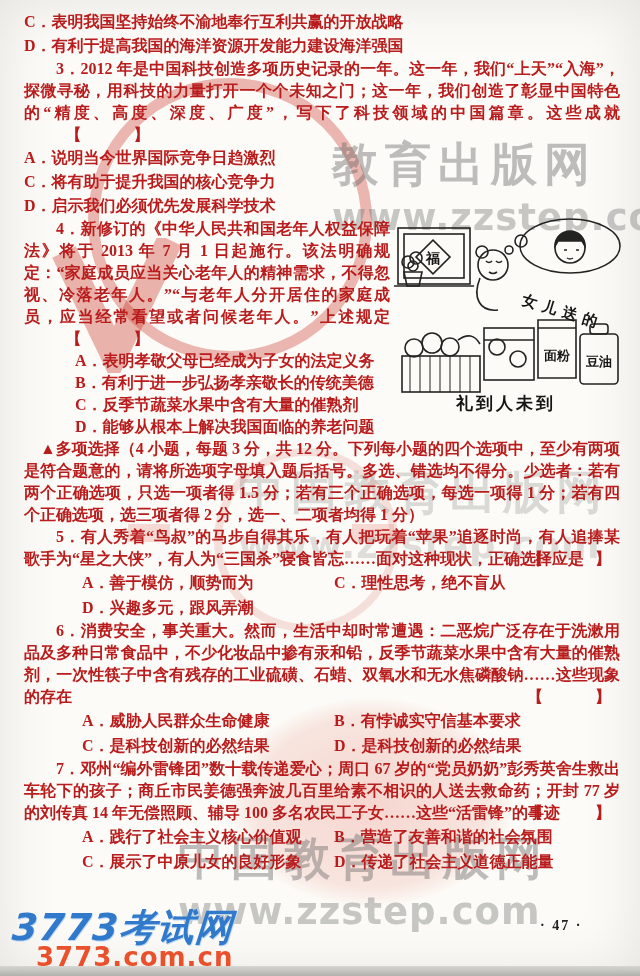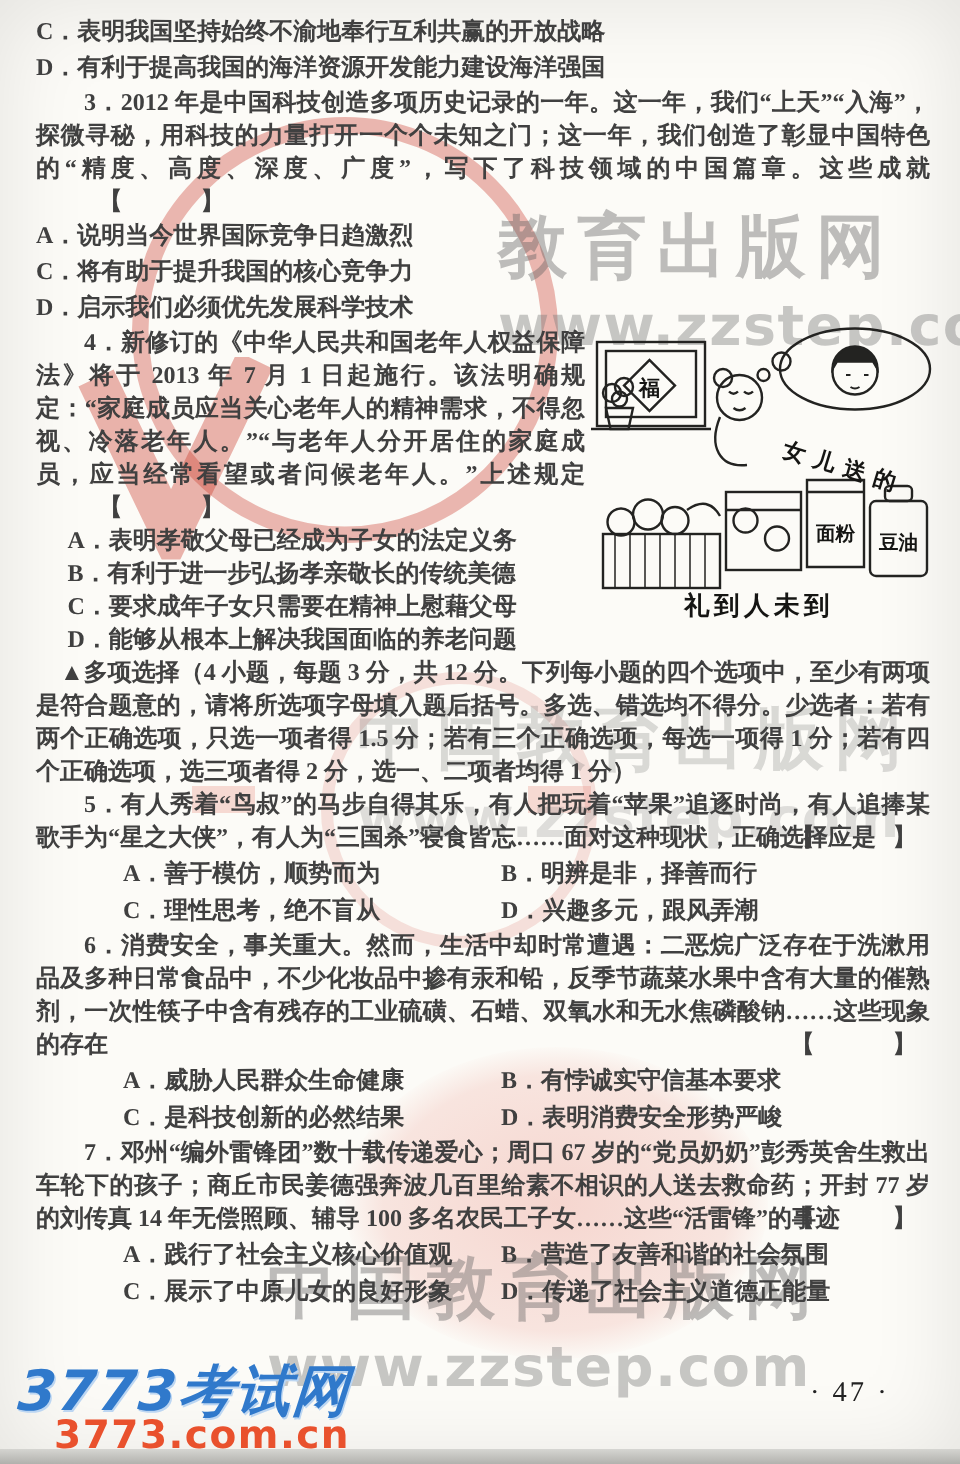--- a/index.html
+++ b/index.html
@@ -8,32 +8,32 @@
     background:#fcfbf7; overflow:hidden;
     box-shadow: inset 0 0 60px rgba(0,0,0,0.10);
     font-family:"Liberation Serif", serif;
   }
   .page::after{
     content:""; position:absolute; left:0; right:0; bottom:0; height:10px;
     background:linear-gradient(#cfcfcb,#a2a29e); opacity:.8;
   }
   .content {
     position:absolute; left:24px; top:10px; width:596px;
-    font-size:16px; font-weight:700; color:#404040;
+    font-size:16px; font-weight:700; color:#b91c1c;
     text-align:justify; z-index:3;
   }
   .content p { margin:0; }
   .stem { line-height:22px; text-indent:2em; position:relative;font-family:Liberation Serif, serif; }
   .opt-full { margin-left:62px; line-height:24px; white-space:nowrap; }
   .bracket-inline { margin-left:2.6em; letter-spacing:1px; }
   .bracket-abs { position:absolute; right:8px; bottom:0; text-indent:0; letter-spacing:1px; }
   .opt2col { display:grid; grid-template-columns:252px 1fr; margin-left:58px; line-height:25px; white-space:nowrap; }
   .q4row { display:flex; align-items:flex-start; }
   .q4left { width:366px; flex:none; }
-  .q4left .opt-full { margin-left:21px; line-height:22px; }
+  .q4left .opt-full { margin-left:51px; line-height:22px; }
   .q4fig { flex:1; padding-left:4px; margin-top:-2px; }
   .q4fig svg text { font-family:"Liberation Serif", serif; font-weight:700; fill:#151513; }
 
   
   .wm { position:absolute; pointer-events:none; z-index:2; }
   .wm-cn { font-family:"DejaVu Serif", serif; font-weight:700; color:rgba(95,95,95,0.40);
            font-size:46px; letter-spacing:7px; white-space:nowrap; }
   .wm-url { font-family:"DejaVu Sans", sans-serif; font-weight:700; color:rgba(125,125,125,0.42);
             font-size:37px; letter-spacing:1px; white-space:nowrap; }
   .wm-dim .wm-cn,.wm-dim .wm-url{ opacity:.55; }
@@ -48,21 +48,21 @@
 
   
   .logo { position:absolute; left:12px; top:903px; z-index:4;
           font-family:"DejaVu Sans", sans-serif; font-weight:900; font-style:italic;
           font-size:37px; color:#3079cb; letter-spacing:1px; transform:skewX(-4deg);
           text-shadow:1px 1px 0 #bcd6f2; }
   .logo-url { position:absolute; left:36px; top:942px; z-index:4;
               font-family:"DejaVu Sans", sans-serif; font-weight:800;
               font-size:26px; color:#e9512d; letter-spacing:1px; }
   .pageno { position:absolute; left:540px; top:918px; z-index:4;
-            font-size:19px; font-weight:400; color:#222; letter-spacing:2px; }
+            font-size:14px; font-weight:700; color:#222; letter-spacing:2px; }
 </style>
 </head>
 <body>
 
 <div class="page">
 
   <div class="ring ring1"></div>
   <svg class="redcheck" width="130" height="135">
     <path d="M12,14 L62,118 L118,2" fill="none" stroke="rgba(203,60,46,0.38)" stroke-width="26" stroke-linejoin="miter"></path>
   </svg>
@@ -92,21 +92,21 @@
     <p class="stem"><span>3．2012 年是中国科技创造多项历史记录的一年。这一年，我们“上天”“入海”，探微寻秘，用科技的力量打开一个个未知之门；这一年，我们创造了彰显中国特色的“精度、高度、深度、广度”，写下了科技领域的中国篇章。这些成就</span><span class="bracket-inline">【　　　】</span></p>
     <p class="opt-full">A．说明当今世界国际竞争日趋激烈</p>
     <p class="opt-full">C．将有助于提升我国的核心竞争力</p>
     <p class="opt-full">D．启示我们必须优先发展科学技术</p>
 
     <div class="q4row">
       <div class="q4left">
         <p class="stem"><span>4．新修订的《中华人民共和国老年人权益保障法》将于 2013 年 7 月 1 日起施行。该法明确规定：“家庭成员应当关心老年人的精神需求，不得忽视、冷落老年人。”“与老年人分开居住的家庭成员，应当经常看望或者问候老年人。”上述规定</span><span class="bracket-inline">【　　　】</span></p>
         <p class="opt-full">A．表明孝敬父母已经成为子女的法定义务</p>
         <p class="opt-full">B．有利于进一步弘扬孝亲敬长的传统美德</p>
-        <p class="opt-full">C．要求成年子女只需要在精神上慰藉父母</p>
+        <p class="opt-full">C．反季节蔬菜水果中含有大量的催熟剂</p>
         <p class="opt-full">D．能够从根本上解决我国面临的养老问题</p>
       </div>
       <div class="q4fig">
         <svg width="228" height="198" viewBox="0 0 228 198">
           <g fill="none" stroke="#232321" stroke-width="1.6">
 
             <rect x="4" y="12" width="72" height="56"></rect>
             <rect x="10" y="18" width="60" height="44"></rect>
             <rect x="27" y="29" width="24" height="24" transform="rotate(45 39 41)"></rect>
             <line x1="0" y1="70" x2="80" y2="70"></line>
@@ -150,31 +150,30 @@
           <text x="112" y="193" font-size="17" text-anchor="middle" style="letter-spacing:3px">礼到人未到</text>
         </svg>
       </div>
     </div>
 
     <p class="stem" style="text-indent:1em">▲多项选择（4 小题，每题 3 分，共 12 分。下列每小题的四个选项中，至少有两项是符合题意的，请将所选项字母填入题后括号。多选、错选均不得分。少选者：若有两个正确选项，只选一项者得 1.5 分；若有三个正确选项，每选一项得 1 分；若有四个正确选项，选三项者得 2 分，选一、二项者均得 1 分）</p>
 
     <p class="stem"><span>5．有人秀着“鸟叔”的马步自得其乐，有人把玩着“苹果”追逐时尚，有人追捧某歌手为“星之大侠”，有人为“三国杀”寝食皆忘……面对这种现状，正确选择应是</span><span class="bracket-abs">【　　　】</span></p>
     <div class="opt2col">
       <span>A．善于模仿，顺势而为</span>
-      <span>B．明辨是非，择善而行</span>
       <span>C．理性思考，绝不盲从</span>
       <span>D．兴趣多元，跟风弄潮</span>
     </div>
 
     <p class="stem"><span>6．消费安全，事关重大。然而，生活中却时常遭遇：二恶烷广泛存在于洗漱用品及多种日常食品中，不少化妆品中掺有汞和铅，反季节蔬菜水果中含有大量的催熟剂，一次性筷子中含有残存的工业硫磺、石蜡、双氧水和无水焦磷酸钠……这些现象的存在</span><span class="bracket-abs">【　　　】</span></p>
     <div class="opt2col">
       <span>A．威胁人民群众生命健康</span>
       <span>B．有悖诚实守信基本要求</span>
       <span>C．是科技创新的必然结果</span>
-      <span>D．表明消费安全形势严峻</span>
+      <span>D．是科技创新的必然结果</span>
     </div>
 
     <p class="stem"><span>7．邓州“编外雷锋团”数十载传递爱心；周口 67 岁的“党员奶奶”彭秀英舍生救出车轮下的孩子；商丘市民姜德强奔波几百里给素不相识的人送去救命药；开封 77 岁的刘传真 14 年无偿照顾、辅导 100 多名农民工子女……这些“活雷锋”的事迹</span><span class="bracket-abs">【　　　】</span></p>
     <div class="opt2col">
       <span>A．践行了社会主义核心价值观</span>
       <span>B．营造了友善和谐的社会氛围</span>
       <span>C．展示了中原儿女的良好形象</span>
       <span>D．传递了社会主义道德正能量</span>
     </div>
 

